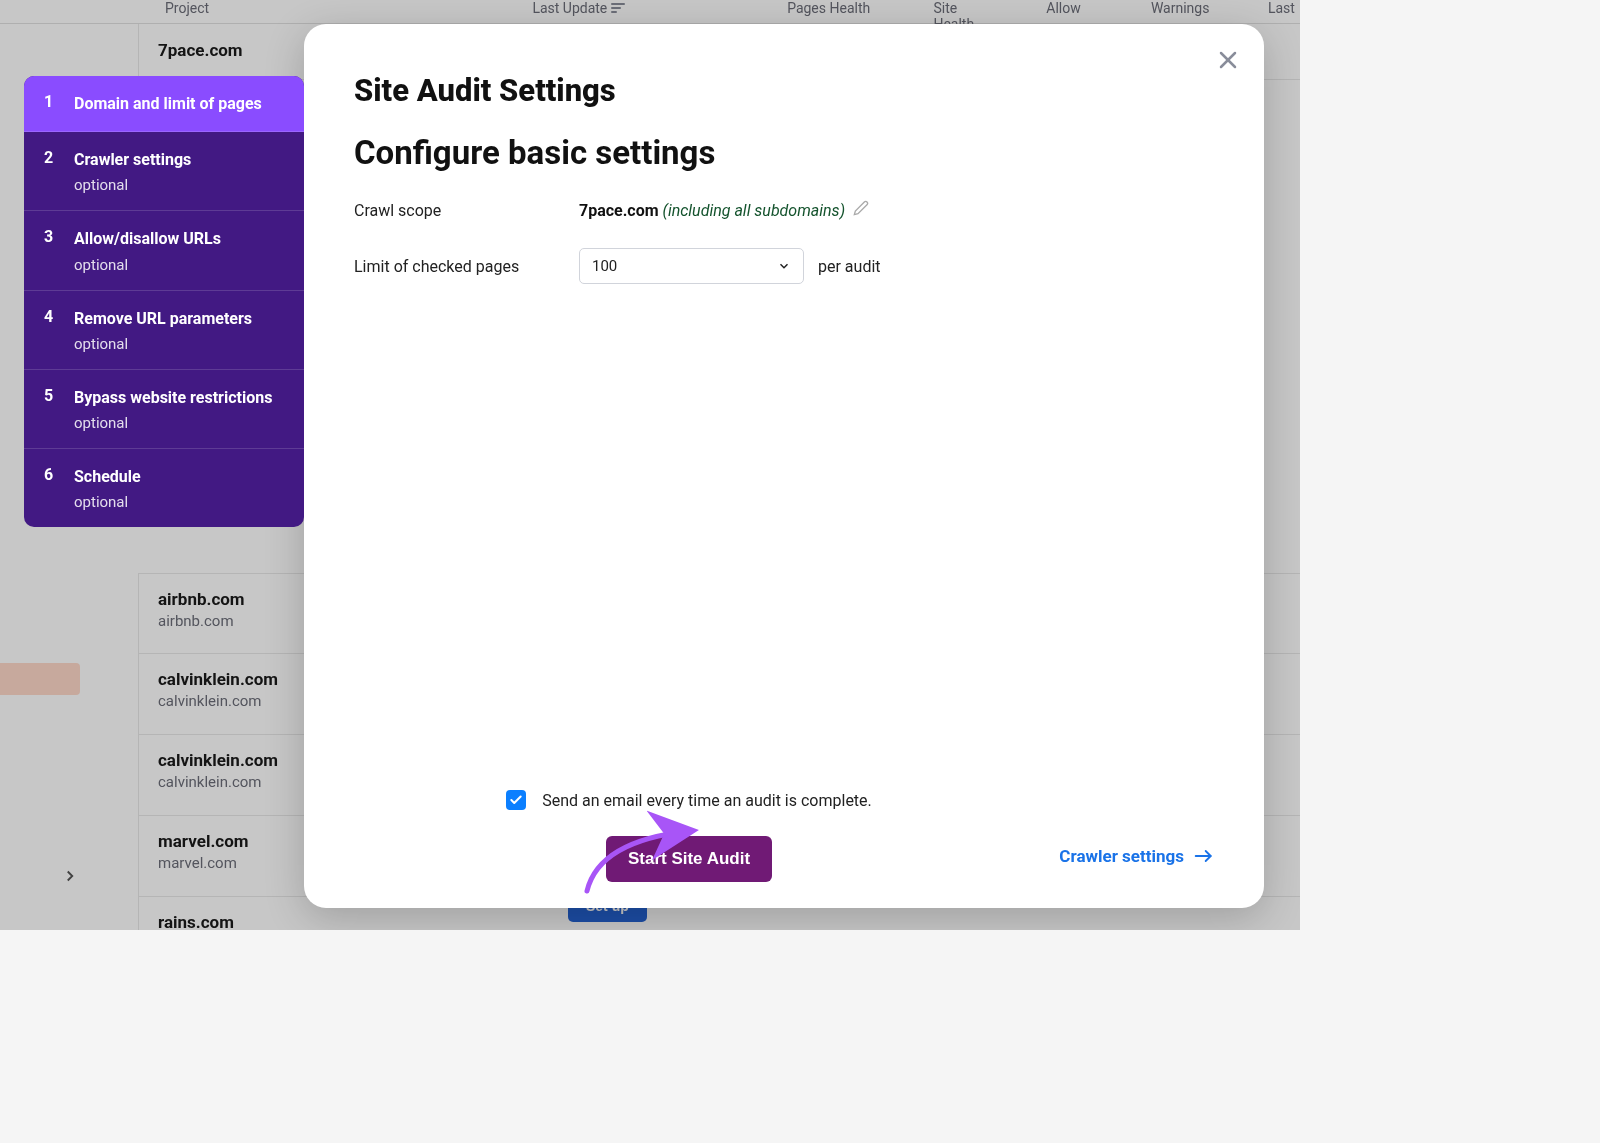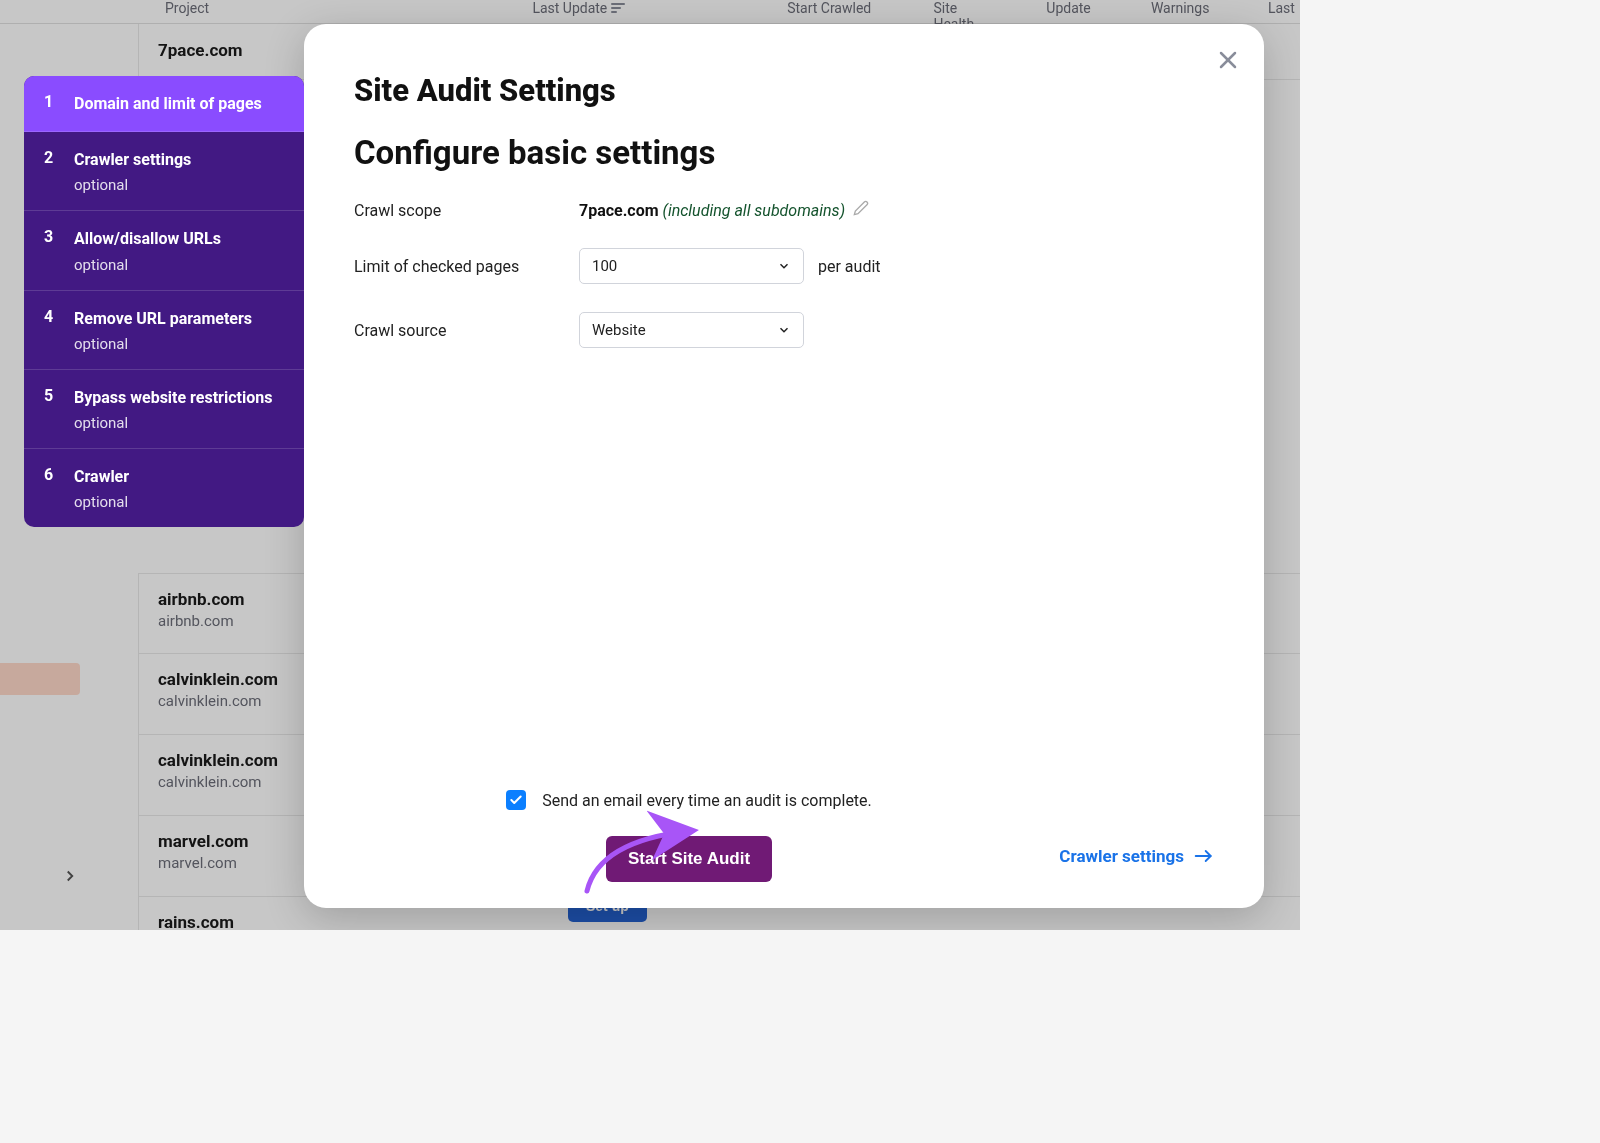--- a/index.html
+++ b/index.html
@@ -88,23 +88,23 @@
   <div class="bg-header">
     <div class="col-project">Project</div>
     <div class="col-update">
       <span>Last Update</span>
       <span class="sort-lines">
           <span class="sl1"></span>
           <span class="sl2"></span>
           <span class="sl3"></span>
         </span>
     </div>
-    <div class="col-crawled">Start Crawled</div>
+    <div class="col-crawled">Pages Health</div>
     <div class="col-health">Site Health</div>
-    <div class="col-errors">Update</div>
+    <div class="col-errors">Allow</div>
     <div class="col-warnings">Warnings</div>
     <div class="col-craw">Last</div>
   </div>
   <div class="bg-rows">
     <div class="bg-row bg-first">
       <div class="domain-main">7pace.com</div>
     </div>
     <div style="height:493px"></div>
     <div class="bg-row" style="border-top:1px solid #e8e8e8;">
       <div class="domain-main">airbnb.com</div>
@@ -168,31 +168,20 @@
         <div class="select-box">
           <span>100</span>
           <svg viewBox="0 0 24 24" fill="none" stroke="currentColor" stroke-width="2.5">
               <polyline points="6 9 12 15 18 9"></polyline>
             </svg>
         </div>
         <span class="per-audit">per audit</span>
       </div>
     </div>
 
-    <div class="form-row">
-      <div class="form-label">Crawl source</div>
-      <div class="select-wrap">
-        <div class="select-box">
-          <span>Website</span>
-          <svg viewBox="0 0 24 24" fill="none" stroke="currentColor" stroke-width="2.5">
-              <polyline points="6 9 12 15 18 9"></polyline>
-            </svg>
-        </div>
-      </div>
-    </div>
   </div>
 
   <div class="modal-footer">
     <div class="checkbox-row">
       <div class="checkbox">
         <svg viewBox="0 0 24 24" fill="none" stroke="currentColor" stroke-width="3.5" stroke-linecap="round" stroke-linejoin="round">
             <polyline points="20 6 9 17 4 12"></polyline>
           </svg>
       </div>
       <span class="checkbox-label">Send an email every time an audit is complete.</span>
@@ -241,21 +230,21 @@
   <div class="sidebar-item">
     <div class="sidebar-num">5</div>
     <div class="sidebar-content">
       <div class="sidebar-title">Bypass website restrictions</div>
       <div class="sidebar-optional">optional</div>
     </div>
   </div>
   <div class="sidebar-item">
     <div class="sidebar-num">6</div>
     <div class="sidebar-content">
-      <div class="sidebar-title">Crawler</div>
+      <div class="sidebar-title">Schedule</div>
       <div class="sidebar-optional">optional</div>
     </div>
   </div>
 </div>
 
 <svg class="arrow-annotation" width="130" height="110" viewBox="0 0 130 110">
   <defs>
     <marker id="ahead" markerWidth="12" markerHeight="12" refX="8" refY="5" orient="auto">
       <path d="M0,0 L10,5 L0,10 L3,5 z" fill="#a855f7"></path>
     </marker>

